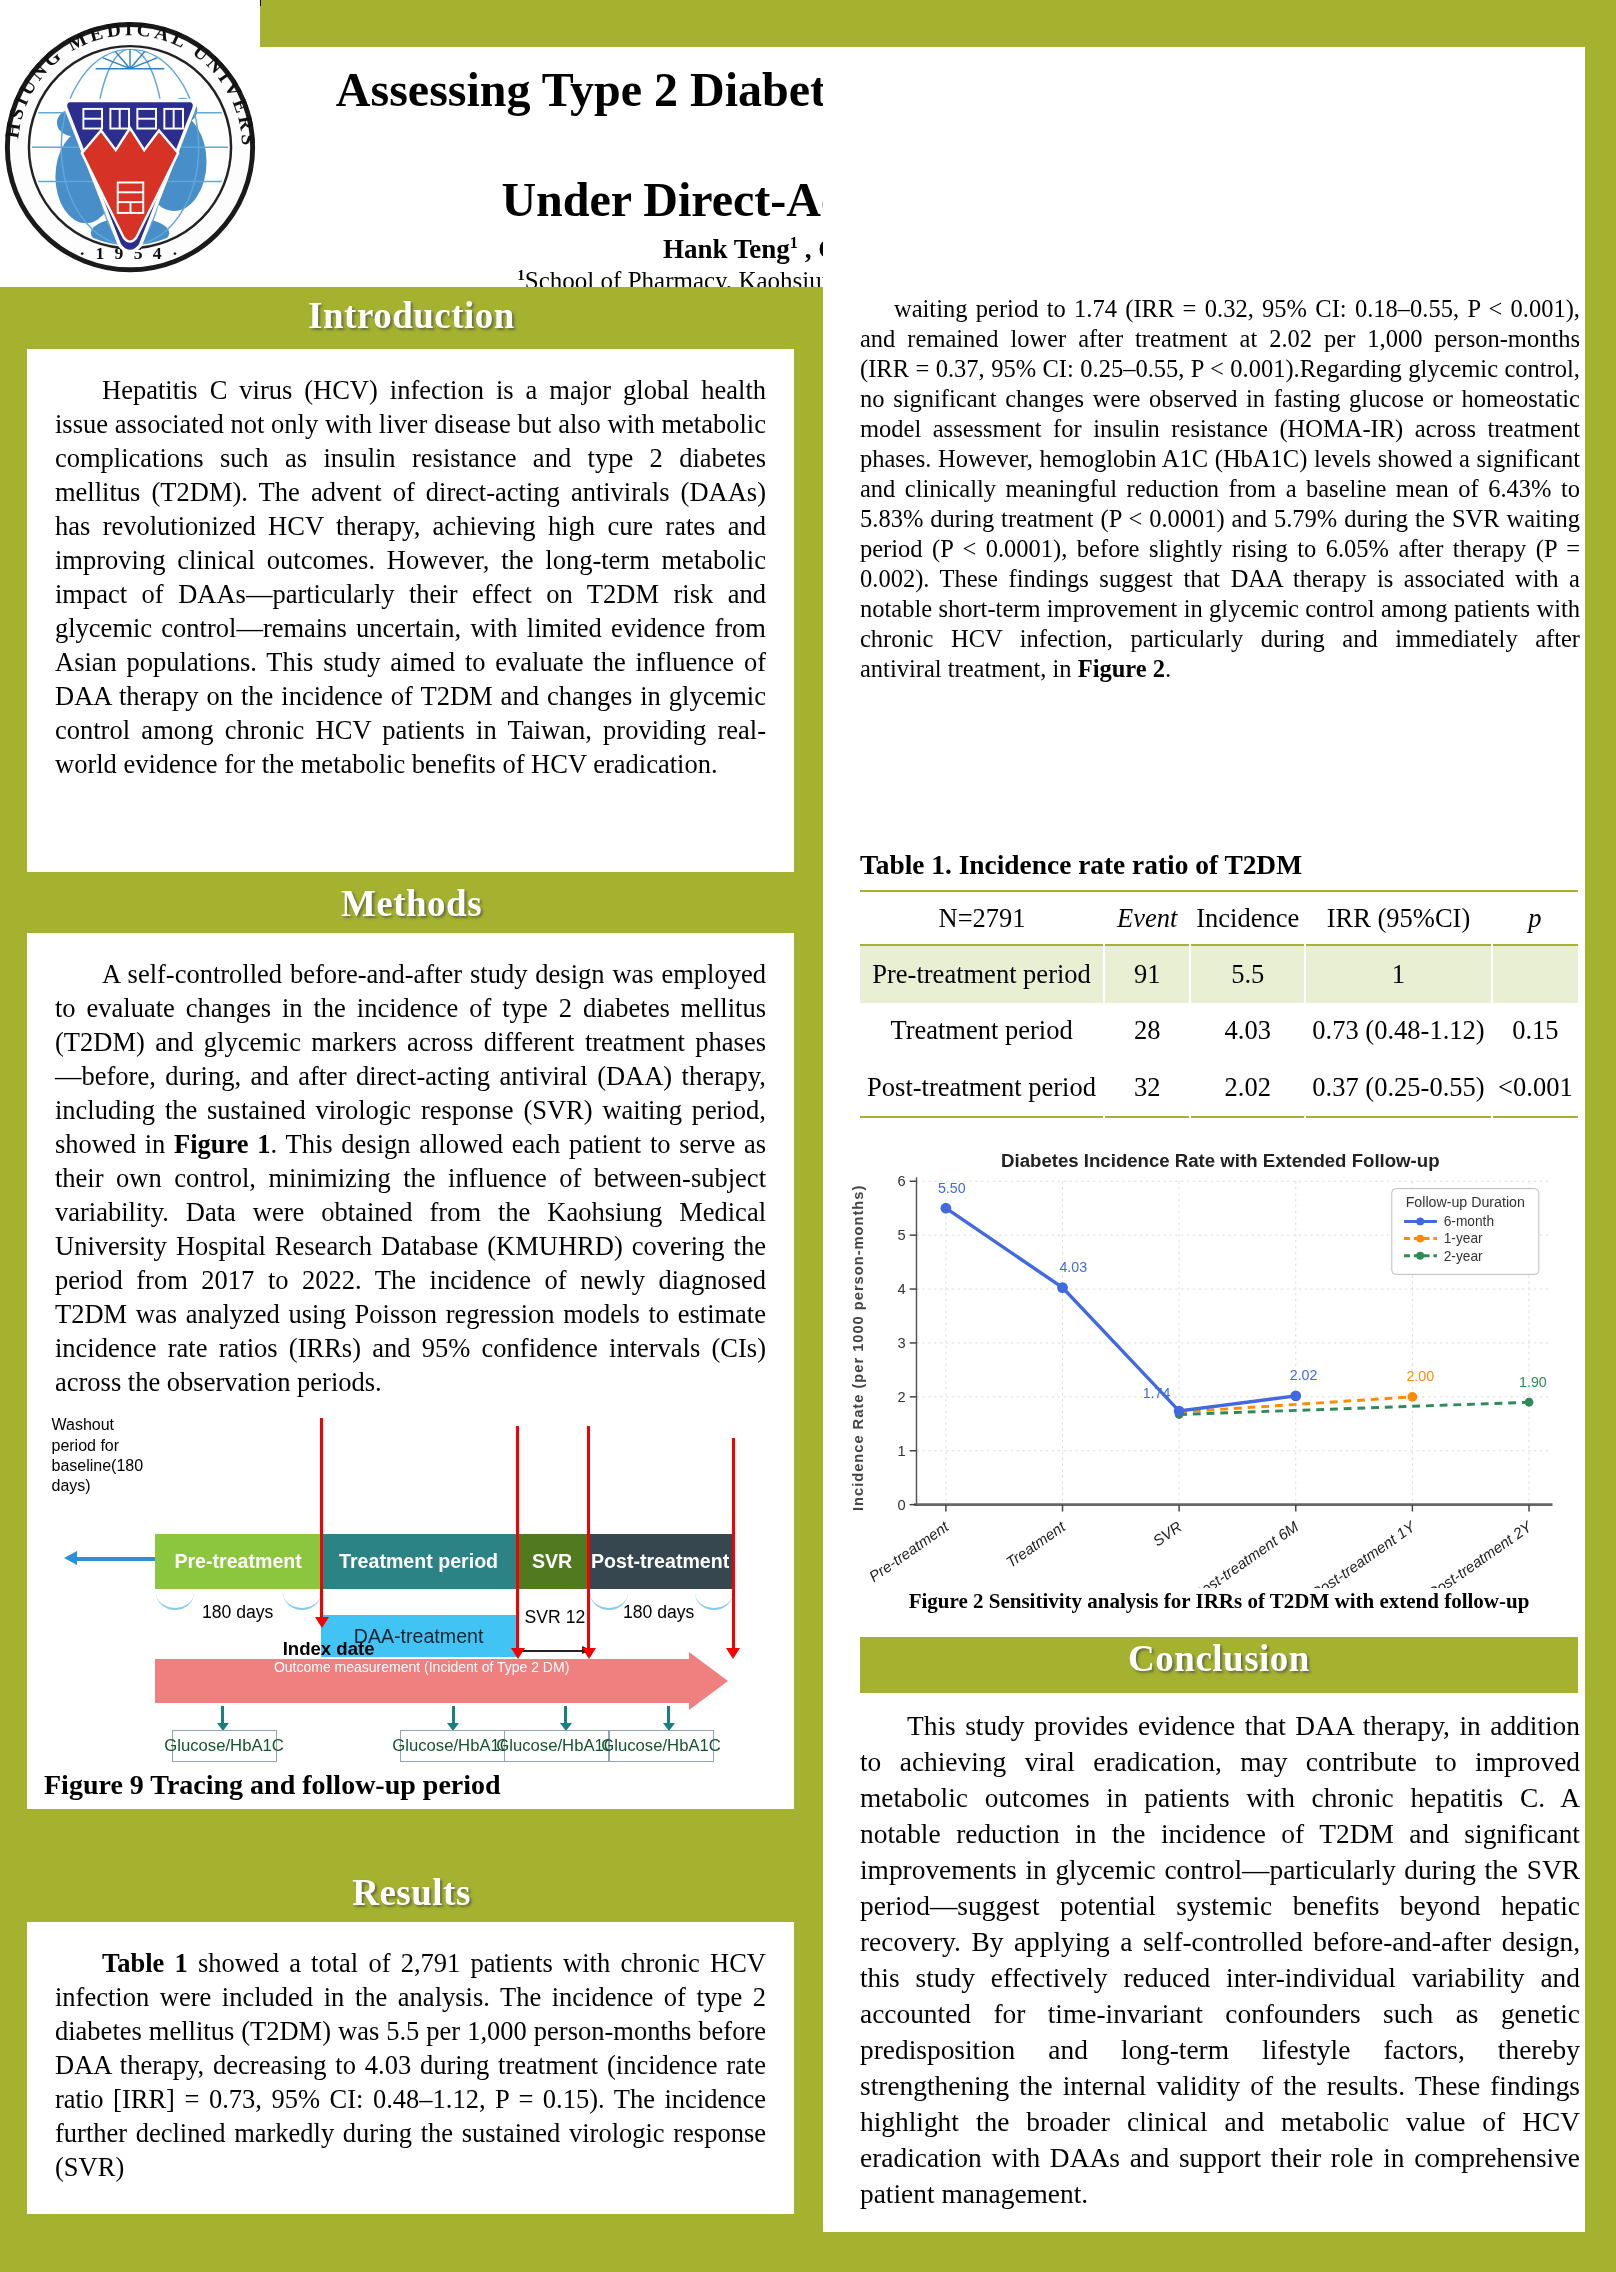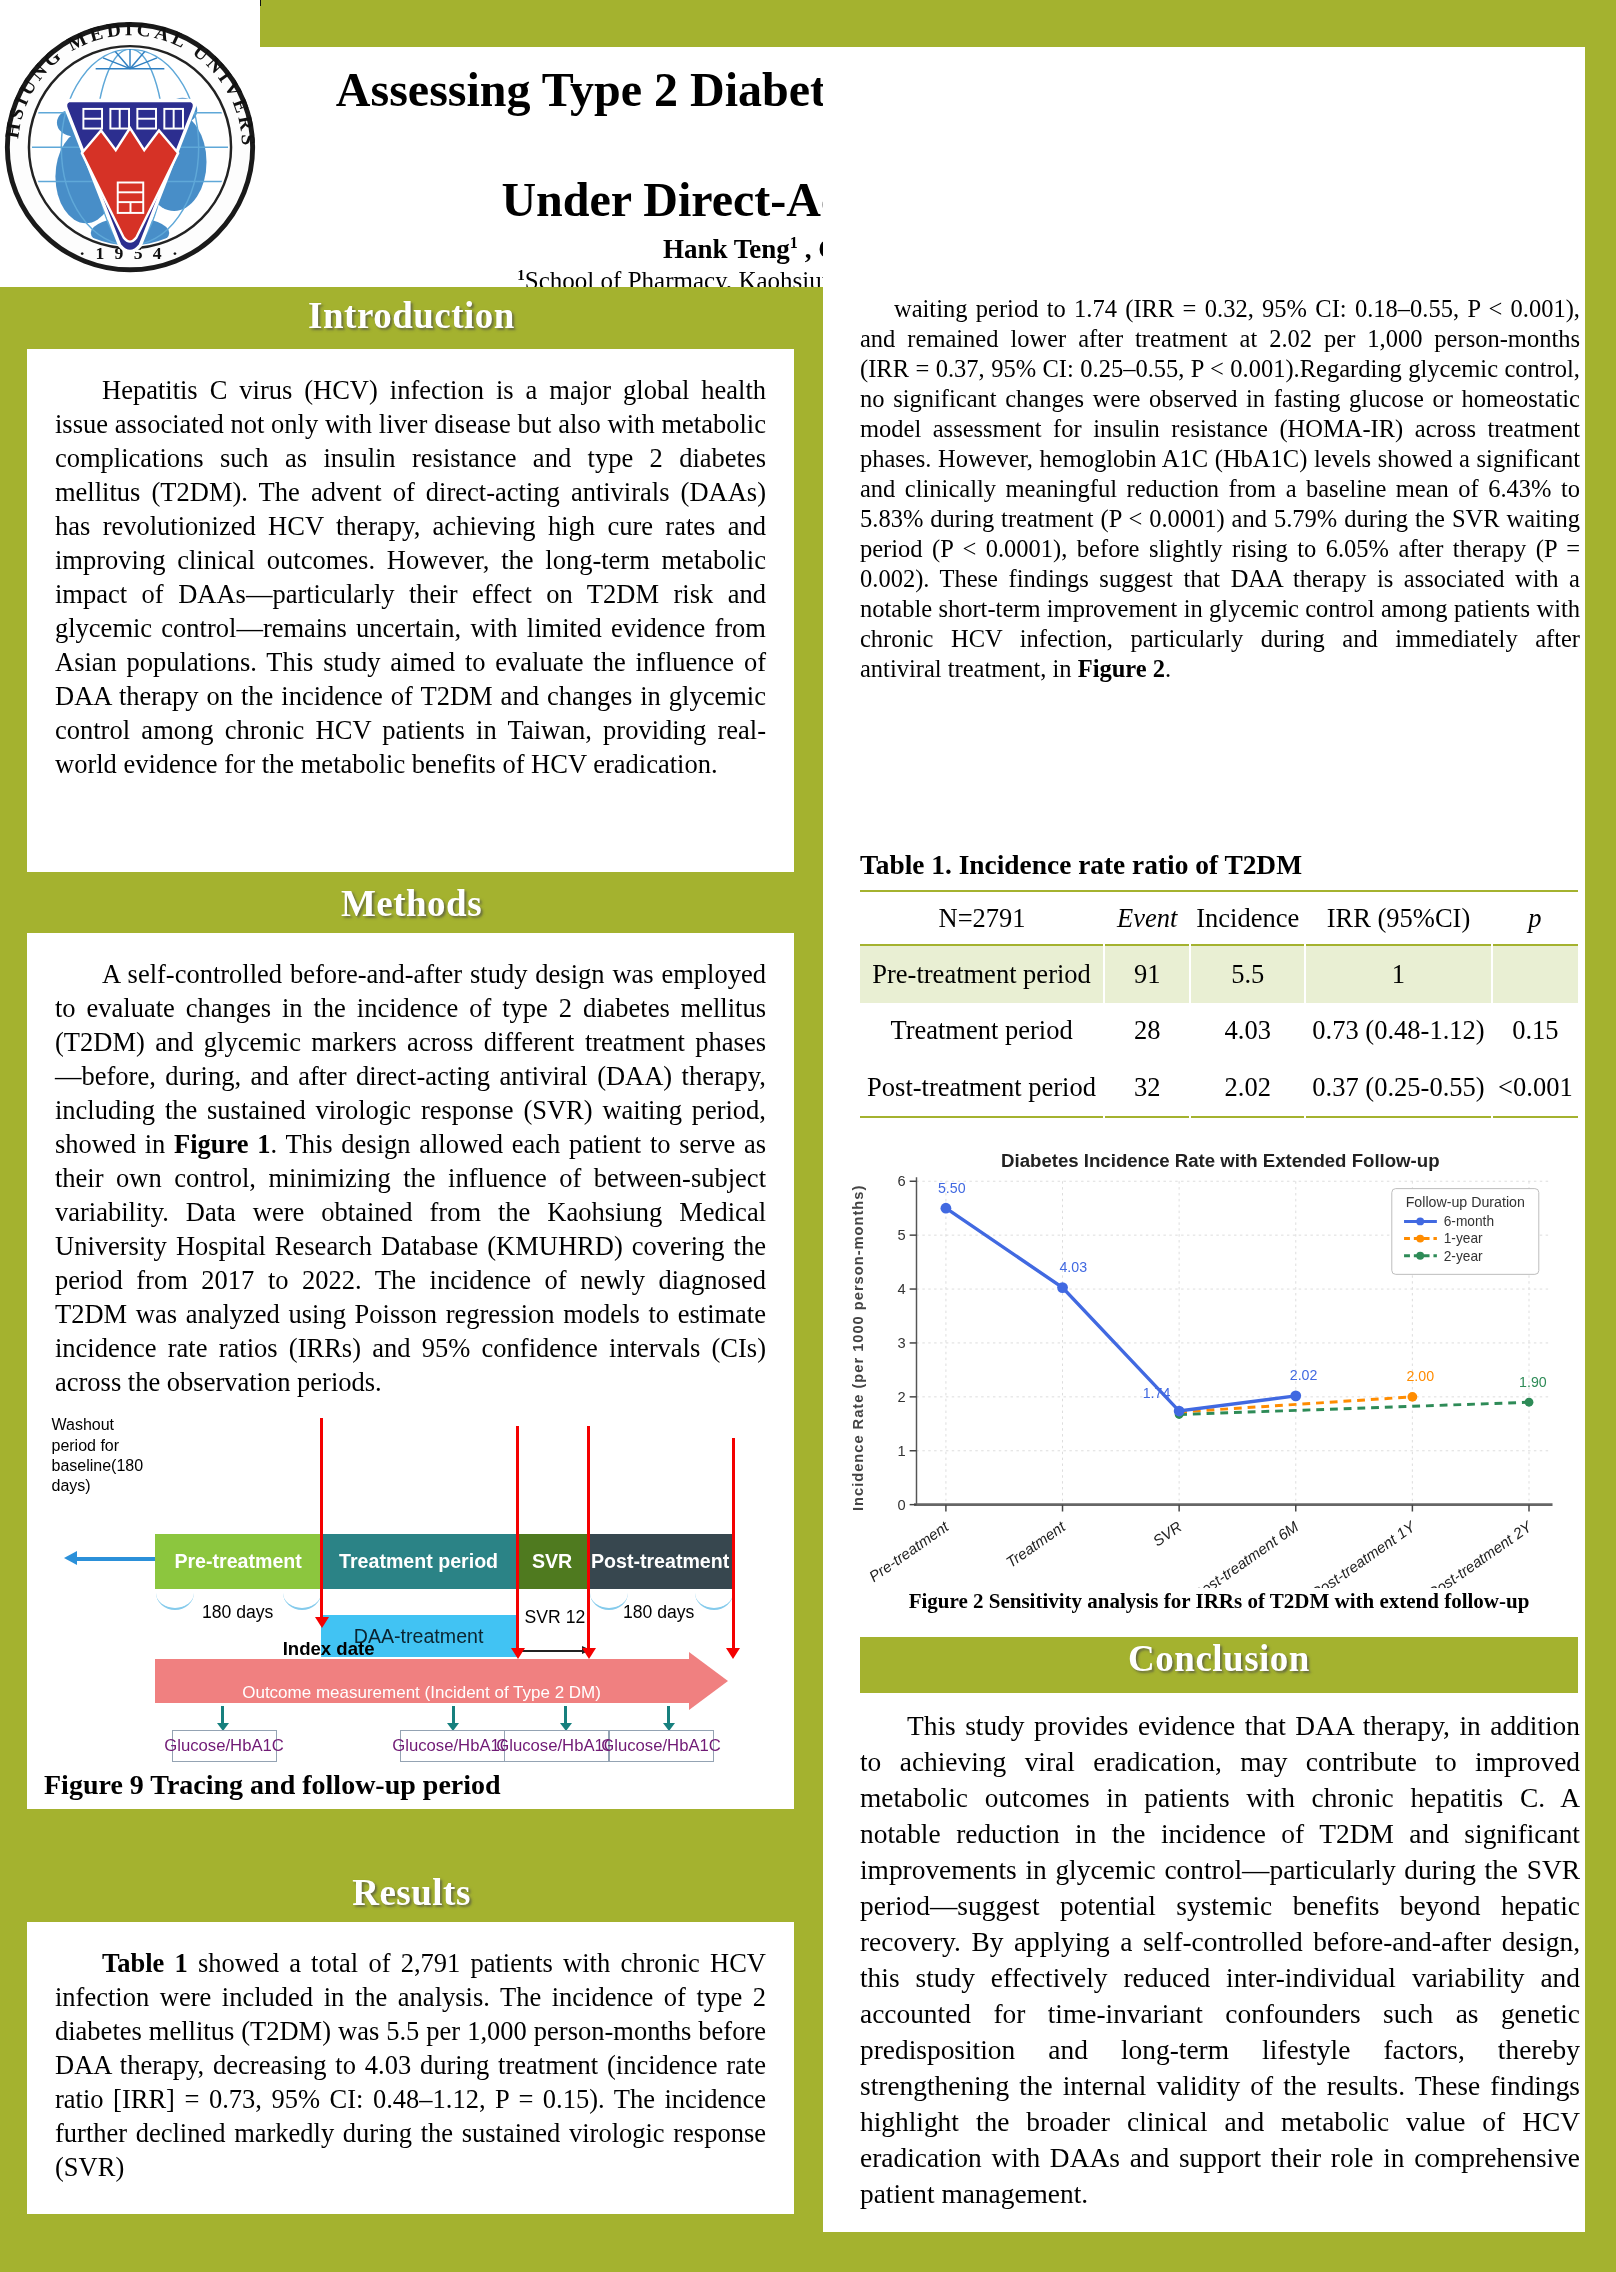--- a/index.html
+++ b/index.html
@@ -42,21 +42,21 @@
   .pital{font-style:italic;}
   
   #fig1{position:relative;width:713px;height:353px;margin:13.7px 0 0 0;font-family:"Liberation Sans","DejaVu Sans",sans-serif;}
   .seg{position:absolute;top:122px;height:55px;display:flex;align-items:center;justify-content:center;
        color:#fff;font-weight:bold;font-size:19.6px;}
   .redline{position:absolute;width:3.4px;background:#f40000;}
   .redhead{position:absolute;width:0;height:0;border-left:7.3px solid transparent;border-right:7.3px solid transparent;border-top:11.8px solid #f40000;}
   .tealstem{position:absolute;width:3.9px;height:18.6px;background:#17807e;}
   .tealhead{position:absolute;width:0;height:0;border-left:6.4px solid transparent;border-right:6.4px solid transparent;border-top:8.8px solid #17807e;}
   .arc{position:absolute;top:179px;width:38px;height:16.7px;border-bottom:2.9px solid #85cbec;border-radius:0 0 55% 55% / 0 0 100% 100%;}
-  .gbox{position:absolute;top:318px;height:30px;background:#fff;border:1.5px solid #94a3b3;display:flex;align-items:center;justify-content:center;font-size:16.7px;color:#701a75;}
+  .gbox{position:absolute;top:318px;height:30px;background:#fff;border:1.5px solid #94a3b3;display:flex;align-items:center;justify-content:center;font-size:16.7px;color:#14532d;}
   .figlabel{position:absolute;font-size:17.6px;color:#000;}
   
   #chartwrap{left:843px;top:1142px;width:735px;height:446px;}
   
   #conclband{left:860px;top:1637px;width:718px;height:56px;display:flex;align-items:flex-start;justify-content:center;}
   .caption2{left:860px;top:1589px;width:718px;text-align:center;font-weight:bold;font-size:21px;}
 </style>
 </head>
 <body>
 
@@ -183,21 +183,21 @@
       <div class="redhead" style="left:268px;top:205px;"></div>
       <div class="redline" style="left:469px;top:13.7px;height:223px;"></div>
       <div class="redhead" style="left:464px;top:236px;"></div>
       <div class="redline" style="left:540px;top:13.7px;height:223px;"></div>
       <div class="redhead" style="left:535px;top:236px;"></div>
       <div class="redline" style="left:685px;top:25.5px;height:211px;"></div>
       <div class="redhead" style="left:679px;top:236px;"></div>
 
       <div class="figlabel b" style="left:220px;top:226px;width:108px;text-align:right;font-size:18.6px;">Index date</div>
 
-      <div class="abs" style="left:108px;top:247px;width:534px;height:44px;background:#f08080;display:flex;align-items:flex-end;justify-content:center;color:#fff;font-size:17px;">
+      <div class="abs" style="left:108px;top:247px;width:534px;height:44px;background:#f08080;display:flex;align-items:flex-start;justify-content:center;color:#fff;font-size:14px;">
           <span>Outcome measurement (Incident of Type 2 DM)</span>
         </div>
       <div class="abs" style="left:642px;top:240px;width:0;height:0;border-top:29px solid transparent;border-bottom:29px solid transparent;border-left:39px solid #f08080;"></div>
 
       <div class="tealstem" style="left:174px;top:294px;"></div>
         <div class="tealhead" style="left:170px;top:311px;"></div>
       <div class="tealstem" style="left:405px;top:294px;"></div>
         <div class="tealhead" style="left:400px;top:311px;"></div>
       <div class="tealstem" style="left:517px;top:294px;"></div>
         <div class="tealhead" style="left:513px;top:311px;"></div>

